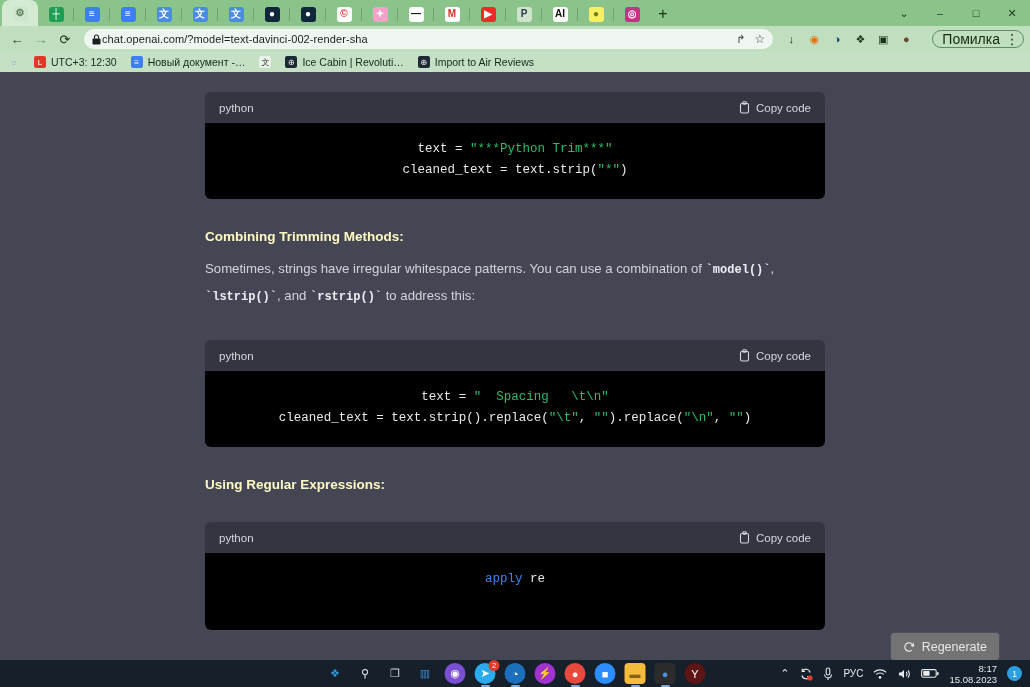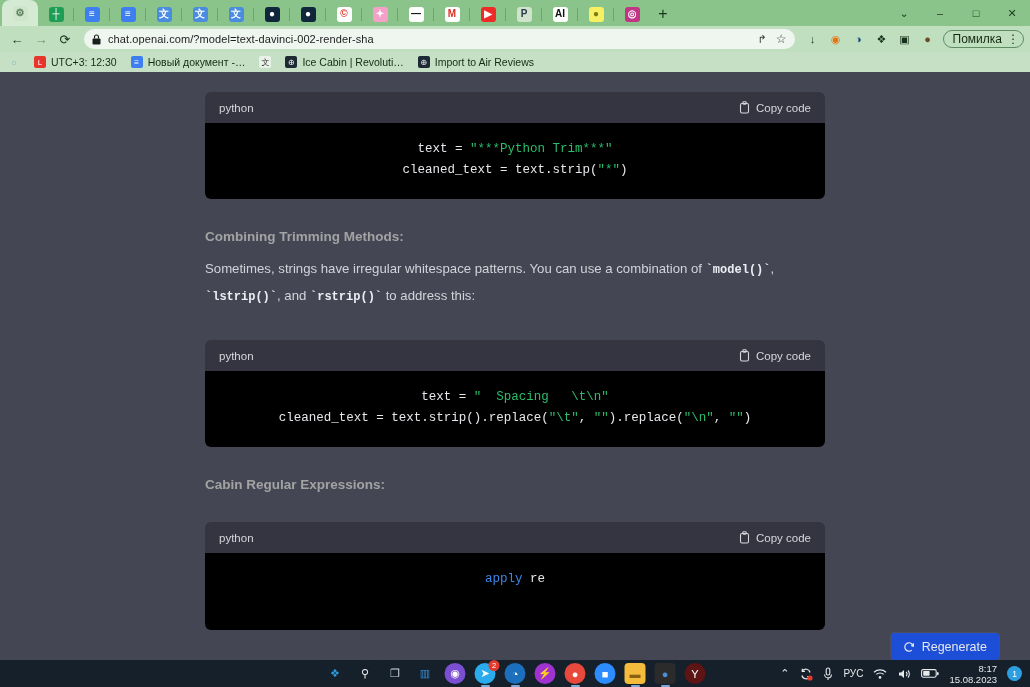--- a/index.html
+++ b/index.html
@@ -55,34 +55,34 @@
   .toolbar {
     height: 26px; background: #c0dfbf;
     display: flex; align-items: center; padding: 0 6px; gap: 2px;
   }
   .navbtn { width: 22px; height: 22px; display:flex; align-items:center;
             justify-content:center; color:#16301a; font-size: 13px; }
   .navbtn.dim { color: #6d9470; }
   .omnibox {
     flex: 1; height: 20px; background: #eff5ef; border-radius: 11px;
     display: flex; align-items: center; padding: 0 8px; margin: 0 6px;
-    gap: 7px; min-width: 0;
+    gap: 1px; min-width: 0;
   }
   .omnibox .url {
     font-size: 11px; color: #1c1d1f; white-space: nowrap;
     overflow: hidden; text-overflow: ellipsis; letter-spacing: .1px;
   }
   .omni-right { display: flex; align-items: center; gap: 9px; margin-left: auto; }
   .tb-icons { display: flex; align-items: center; gap: 3px; }
   .tbi { width: 20px; height: 20px; display: flex; align-items: center;
          justify-content: center; font-size: 11px; color: #17311a; }
   .pill {
     height: 18px; border: 1px solid #5f8c62; border-radius: 10px;
     display: flex; align-items: center; gap: 5px;
-    padding: 0 4px 0 9px; font-size: 12px; color: #14280f; margin-left: 3px;
+    padding: 0 4px 0 9px; font-size: 14px; color: #14280f; margin-left: 14px;
   }
 
   
   .bookmarks {
     height: 20px; background: #c5e0c5; display: flex; align-items: center;
     padding: 0 8px; gap: 14px;
   }
   .bm { display: flex; align-items: center; gap: 5px; font-size: 10.5px; color: #132c16;
         white-space: nowrap; }
   .bm-ico { width: 12px; height: 12px; border-radius: 2px; display:flex;
@@ -105,34 +105,34 @@
   }
   .cb-body {
     background: #000; padding: 16px 16px 18px;
     font-family: "Liberation Mono", monospace; font-size: 12.5px;
     line-height: 21px; color: #e7e8ec; white-space: pre; overflow: hidden;
   }
   .tok-str { color: #2bbd6b; }
   .tok-kw  { color: #3a86e8; }
 
   h3.sec {
-    font-size: 13.5px; font-weight: bold; color: #a3a3a3;
+    font-size: 13.5px; font-weight: bold; color: #fef9c3;
     margin: 30px 0 12px;
   }
   p.para {
     font-size: 13.2px; color: #d3d4da; line-height: 26px; margin: 0;
   }
   code.inline {
     font-family: "Liberation Mono", monospace; font-size: 12px;
     color: #eceef3; font-weight: bold;
   }
 
   .regen {
     position: absolute; right: 30px; bottom: -1px;
-    background: #1d4ed8; border: 1px solid #4e5060; border-radius: 4px;
+    background: #737373; border: 1px solid #4e5060; border-radius: 4px;
     height: 29px; display: flex; align-items: center; gap: 7px;
     padding: 0 12px; color: #e6e7eb; font-size: 12.5px;
   }
 
   
   #taskbar {
     height: 27px; background: #15202b;
     display: flex; align-items: center; position: relative;
   }
   .tb-center {
@@ -339,21 +339,21 @@
               <rect x="1.5" y="2.5" width="8" height="9.5" rx="1.4" fill="none" stroke="#d6d7dc" stroke-width="1.1"></rect>
               <rect x="3.8" y="0.7" width="3.4" height="2.4" rx="0.8" fill="none" stroke="#d6d7dc" stroke-width="1.1"></rect>
             </svg>
             <span>Copy code</span>
           </span>
         </div>
         <div class="cb-body"><span class="">text = </span><span class="tok-str">"  Spacing   \t\n"</span>
 <span class="">cleaned_text = text.strip().replace(</span><span class="tok-str">"\t"</span><span class="">, </span><span class="tok-str">""</span><span class="">).replace(</span><span class="tok-str">"\n"</span><span class="">, </span><span class="tok-str">""</span><span class="">)</span></div>
       </div>
 
-      <h3 class="sec">Cabin Regular Expressions:</h3>
+      <h3 class="sec">Using Regular Expressions:</h3>
 
       <div class="codeblock" style="margin-top:30px;">
         <div class="cb-head">
           <span>python</span>
           <span class="cb-copy">
             <svg width="11" height="13" viewBox="0 0 11 13">
               <rect x="1.5" y="2.5" width="8" height="9.5" rx="1.4" fill="none" stroke="#d6d7dc" stroke-width="1.1"></rect>
               <rect x="3.8" y="0.7" width="3.4" height="2.4" rx="0.8" fill="none" stroke="#d6d7dc" stroke-width="1.1"></rect>
             </svg>
             <span>Copy code</span>

